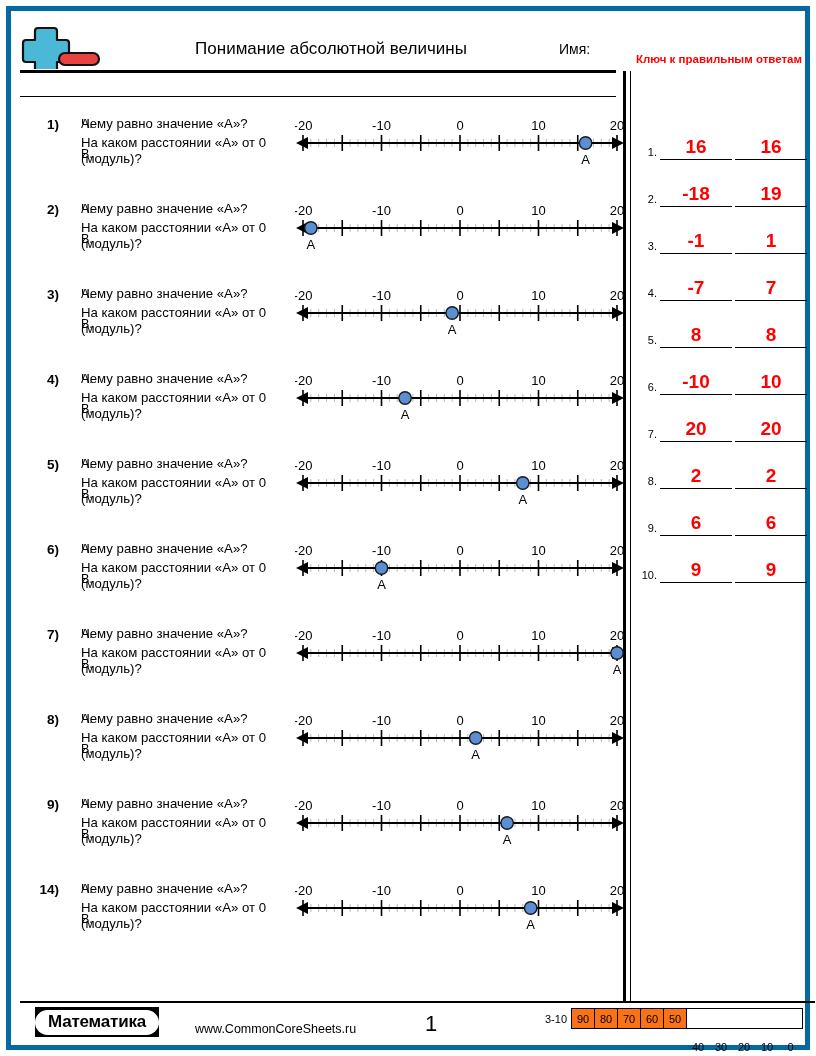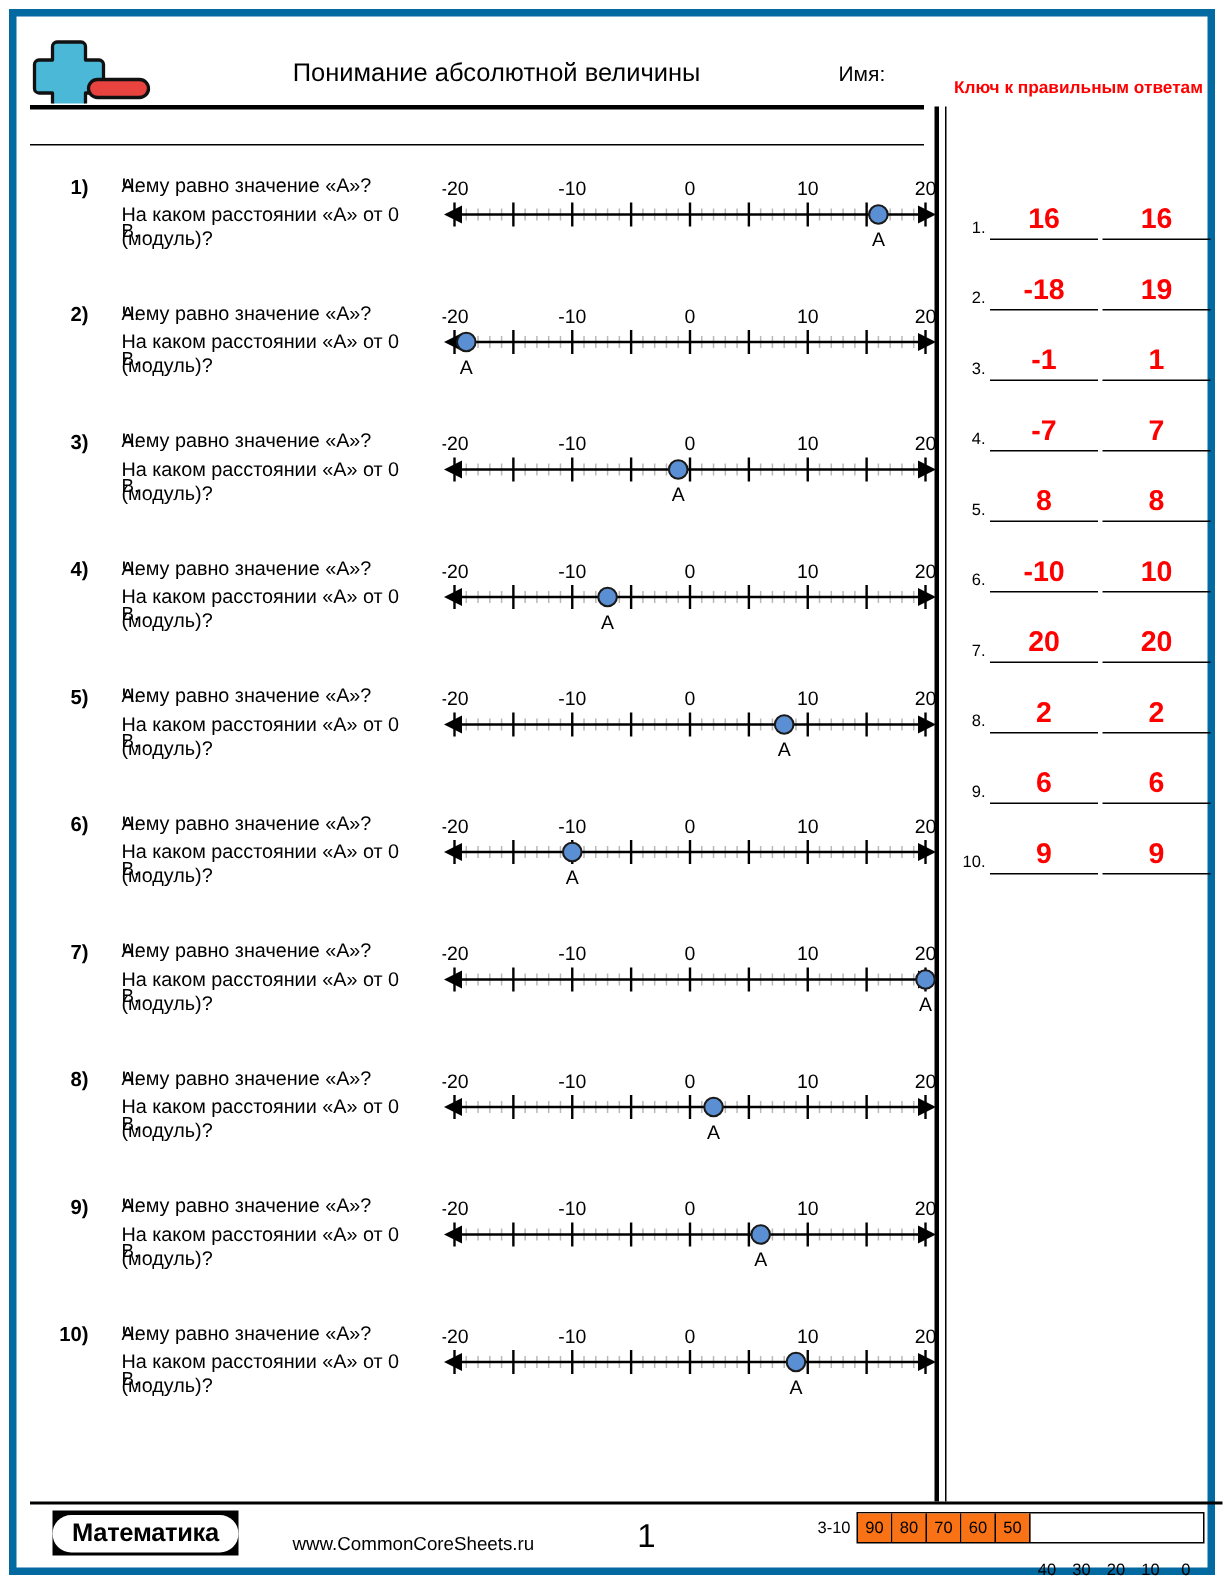--- a/index.html
+++ b/index.html
@@ -823,21 +823,21 @@
             <text x="86.50" y="15" text-anchor="middle" font-family="Liberation Sans, sans-serif" font-size="13" fill="#000">-10</text>
             <text x="165.00" y="15" text-anchor="middle" font-family="Liberation Sans, sans-serif" font-size="13" fill="#000">0</text>
             <text x="243.50" y="15" text-anchor="middle" font-family="Liberation Sans, sans-serif" font-size="13" fill="#000">10</text>
             <text x="322.00" y="15" text-anchor="middle" font-family="Liberation Sans, sans-serif" font-size="13" fill="#000">20</text>
             <circle cx="212.10" cy="28" r="6.2" fill="#5b8fd4" stroke="#1a1a1a" stroke-width="1.4"></circle>
             <text x="212.10" y="49" text-anchor="middle" font-family="Liberation Sans, sans-serif" font-size="13" fill="#000">A</text>
           </svg>
         </div>
       </div>
       <div class="q" style="top: 865px;">
-        <div class="q-num">10)</div>
+        <div class="q-num">14)</div>
         <div class="q-abc">
           <div class="q-line part-a"><span class="q-letter">A.</span><span>Чему равно значение «А»?</span></div>
           <div class="q-line part-b"><span class="q-letter">B.</span><span>На каком расстоянии «А» от 0 (модуль)?</span></div>
         </div>
         <div class="nl">
           <svg width="330" height="60" viewBox="0 0 330 60" xmlns="http://www.w3.org/2000/svg">
             <line x1="15.85" y1="24" x2="15.85" y2="32" stroke="#b8b8b8" stroke-width="1"></line>
             <line x1="23.70" y1="24" x2="23.70" y2="32" stroke="#b8b8b8" stroke-width="1"></line>
             <line x1="31.55" y1="24" x2="31.55" y2="32" stroke="#b8b8b8" stroke-width="1"></line>
             <line x1="39.40" y1="24" x2="39.40" y2="32" stroke="#b8b8b8" stroke-width="1"></line>

